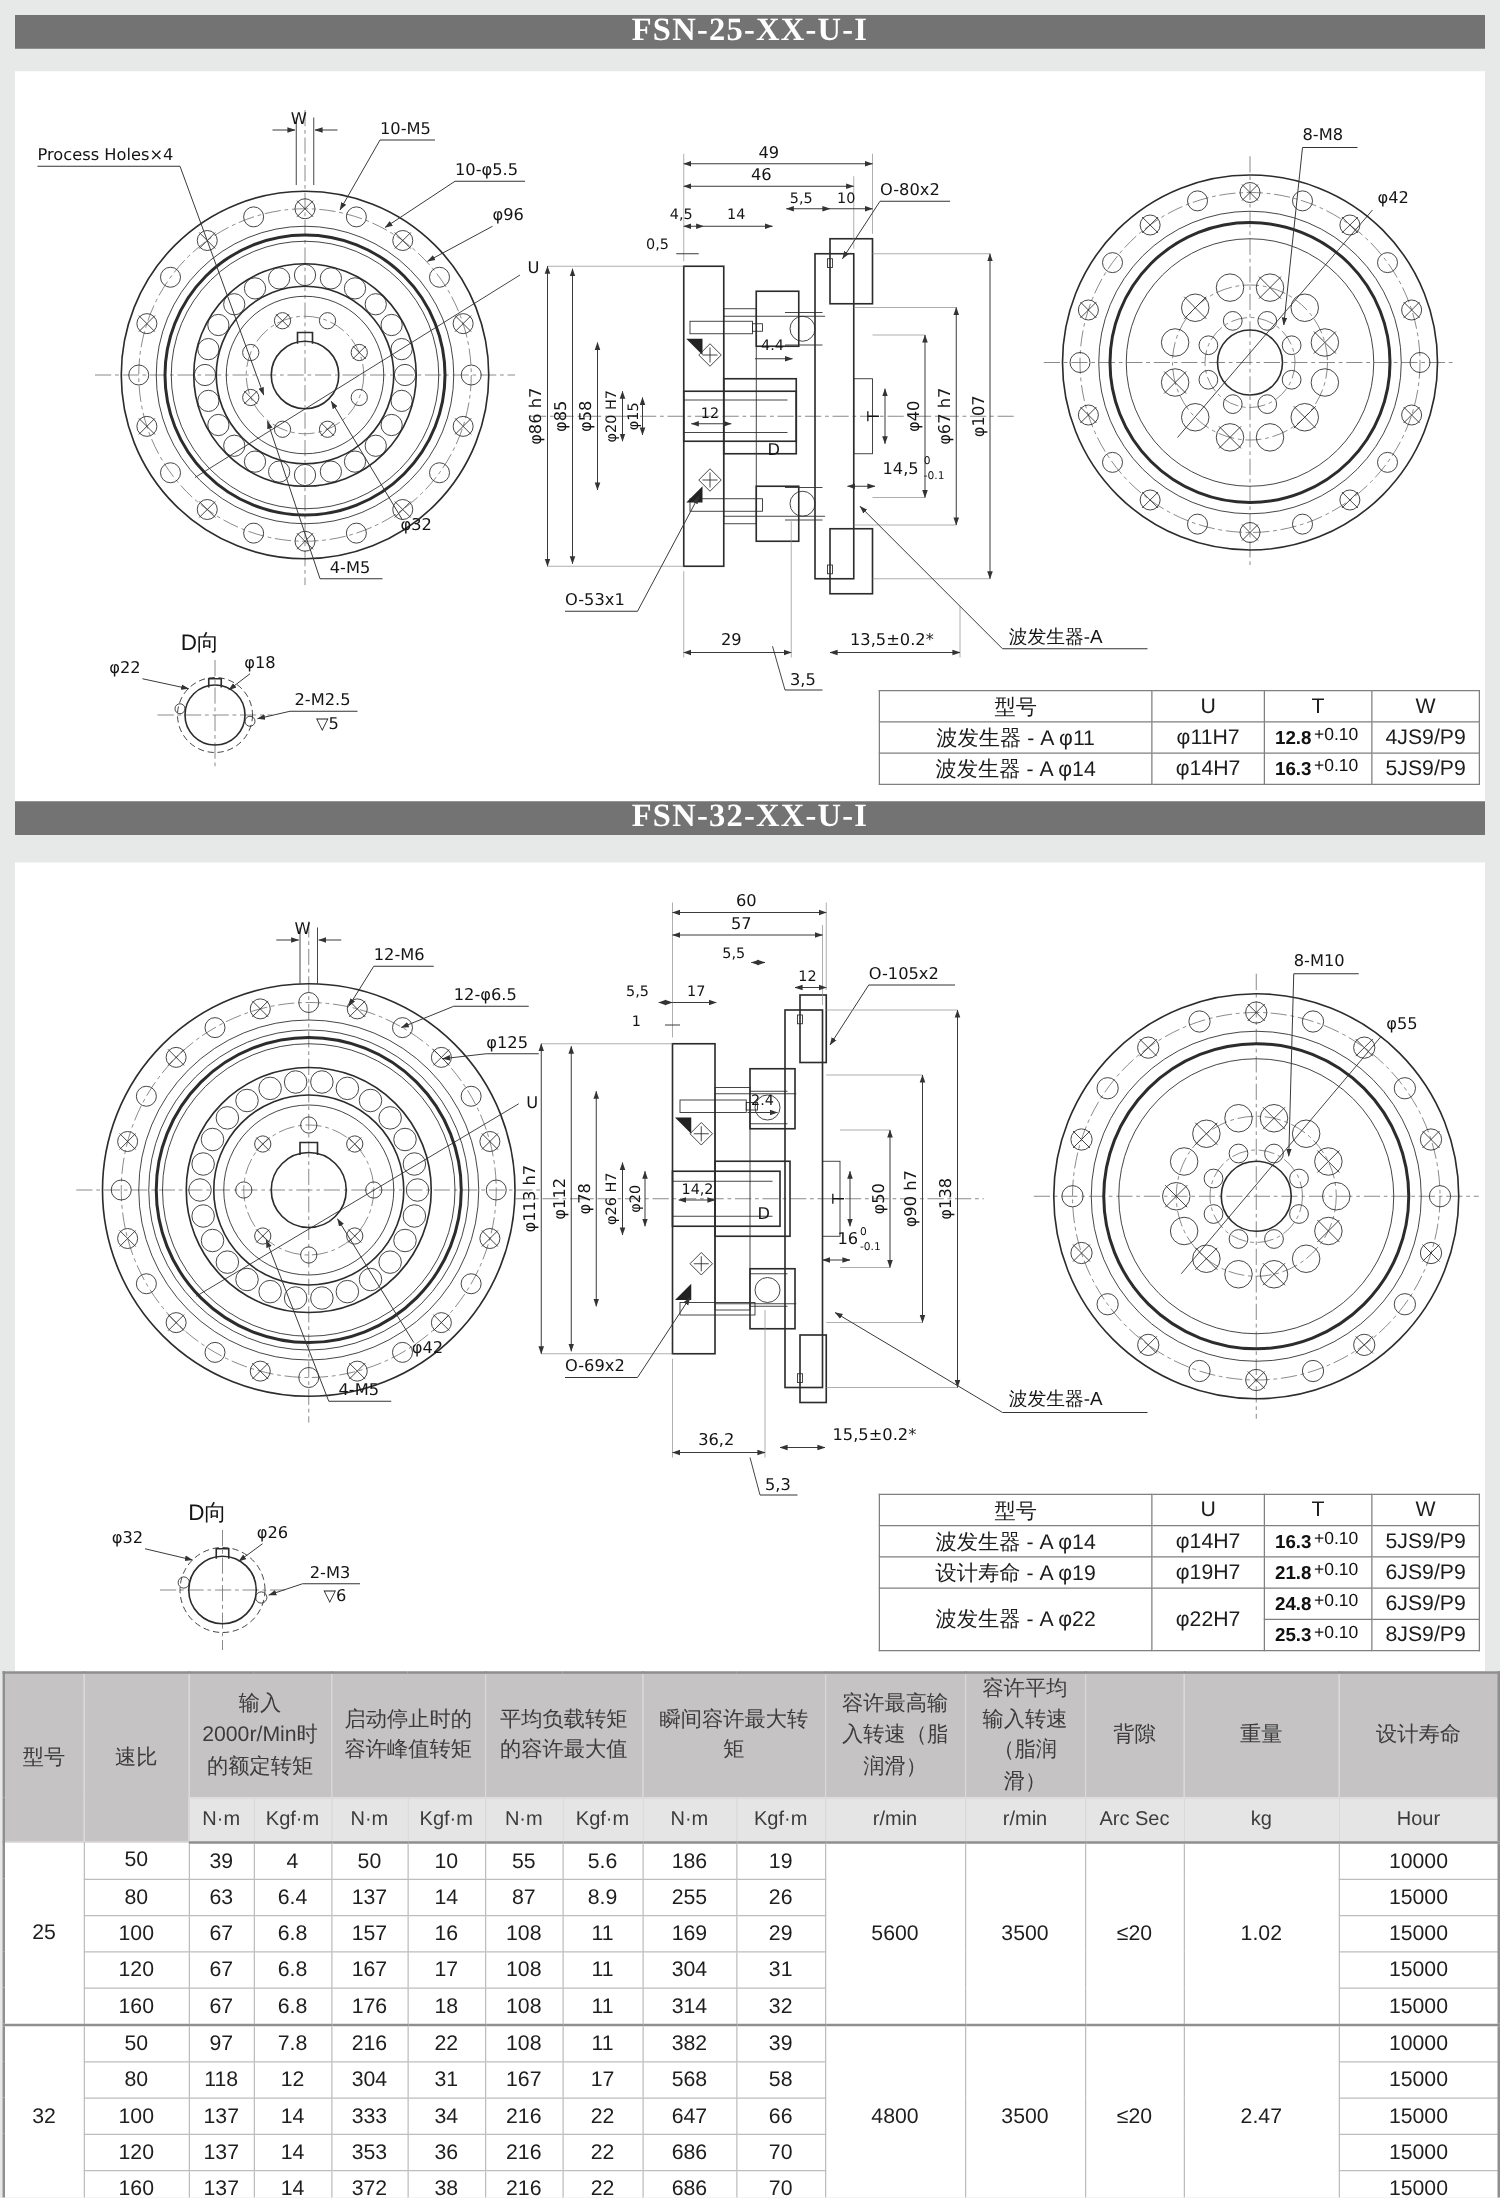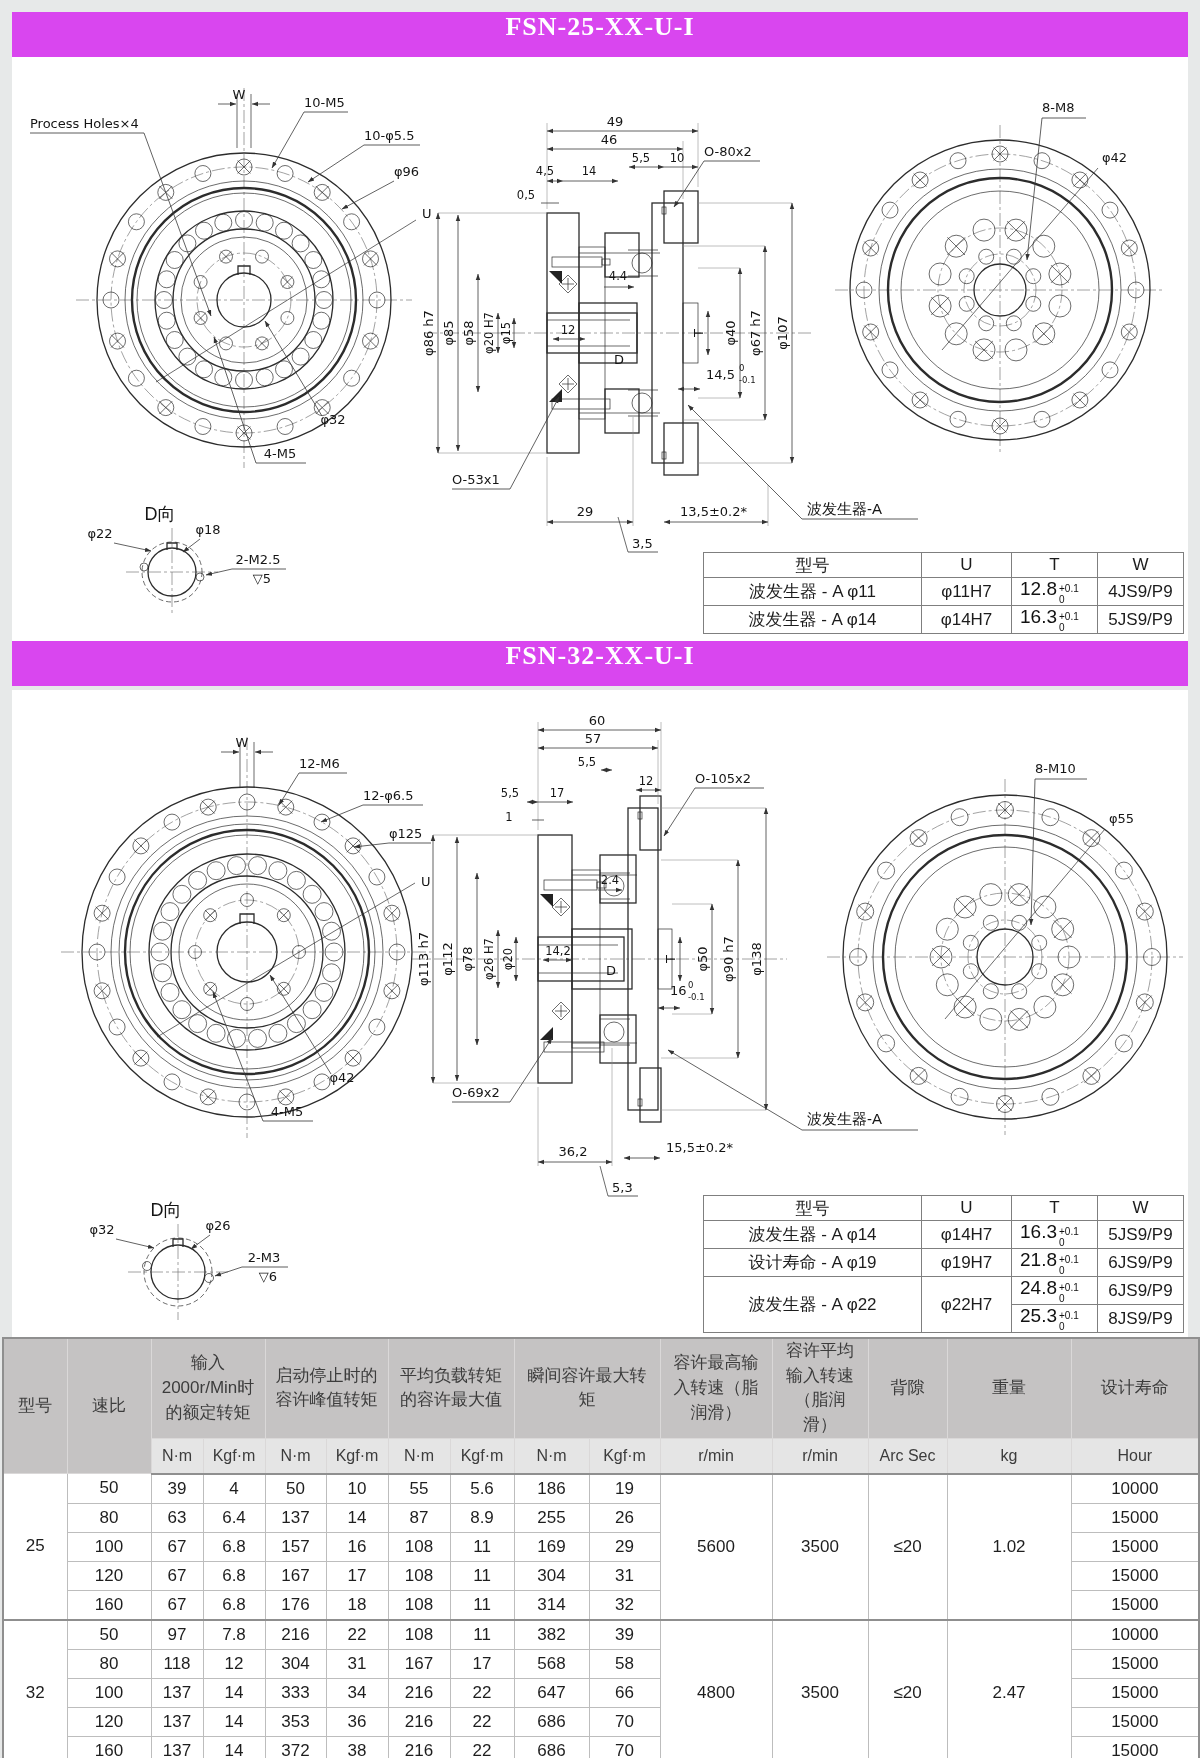--- a/index.html
+++ b/index.html
@@ -1,17 +1,17 @@
 <!DOCTYPE html>
 <html><head>
 <meta charset="utf-8">
 <style>
   html,body{margin:0;padding:0}
   body{width:1200px;height:1758px;position:relative;background:#e7e9e9;font-family:"Liberation Sans",sans-serif;overflow:hidden}
-  .bar{position:absolute;left:12px;width:1176px;height:45px;background:#d946ef;display:flex;align-items:flex-start;justify-content:center}
+  .bar{position:absolute;left:12px;width:1176px;height:27px;background:#737373;display:flex;align-items:flex-end;justify-content:center}
   .bar .t{font:bold 26px "Liberation Serif",serif;color:#fff;letter-spacing:1px}
   .panel{position:absolute;left:12px;width:1176px;background:#fff}
   #panel1{top:57px;height:588px}
   #panel2{top:690px;height:647px}
   svg{position:absolute;left:0;top:0}
   
   .ol{stroke:#2c2c2c;stroke-width:1.3;fill:none}
   .ol2{stroke:#2c2c2c;stroke-width:2.4;fill:none}
   .thin{stroke:#2c2c2c;stroke-width:0.7;fill:none}
   .cl{stroke:#6f6f6f;stroke-width:0.65;fill:none;stroke-dasharray:13 3 3 3}
@@ -20,22 +20,22 @@
   .ul{stroke:#333;stroke-width:0.8}
   text.dim{font:13px "DejaVu Sans",sans-serif;fill:#151515}
   text.dims{font:11.5px "DejaVu Sans",sans-serif;fill:#151515}
   text.tolS{font:8.5px "DejaVu Sans",sans-serif;fill:#151515}
   text.zh{font:15px "Liberation Sans",sans-serif;fill:#151515}
   text.zhT{font:18px "Liberation Sans",sans-serif;fill:#151515}
   
   table.hw{position:absolute;border-collapse:collapse;table-layout:fixed;background:#fff}
   table.hw td{border:1px solid #7f7f7f;text-align:center;font-size:17px;color:#1c1c1c;height:24px;padding:0 2px;white-space:nowrap}
   table.hw td.tcell{text-align:left;padding-left:8px}
-  .tv{font-size:19px;font-weight:normal;color:#111}
-  .tol{display:inline-flex;flex-direction:column;font-size:10px;line-height:1.05;margin-left:2px;vertical-align:3px;color:#111}
+  .tv{font-size:15px;font-weight:bold;color:#111}
+  .tol{display:inline-flex;flex-direction:row;font-size:14px;line-height:1.05;margin-left:2px;vertical-align:3px;color:#111}
   
   #spec{position:absolute;left:2px;top:1337px;width:1196px;border-collapse:collapse;table-layout:fixed;background:#fff;border:2px solid #8f8f8f}
   #spec td{border:1px solid #bdbdbd;text-align:center;color:#1e1e1e;font-size:17px;padding:0}
   #spec tr.h1 td{background:#c5c3c3;border-color:#dad8d8;color:#3c3c3c;height:97px;line-height:1.45;padding:0 8px}
   #spec tr.h2 td{background:#e5e5e5;border-color:#dad8d8;border-bottom:2px solid #8f8f8f;color:#3c3c3c;height:34px;font-size:16px}
   #spec tr.d td{height:28px}
   #spec tr.sep td{border-top:2px solid #8f8f8f}
 </style>
 </head>
 <body>

